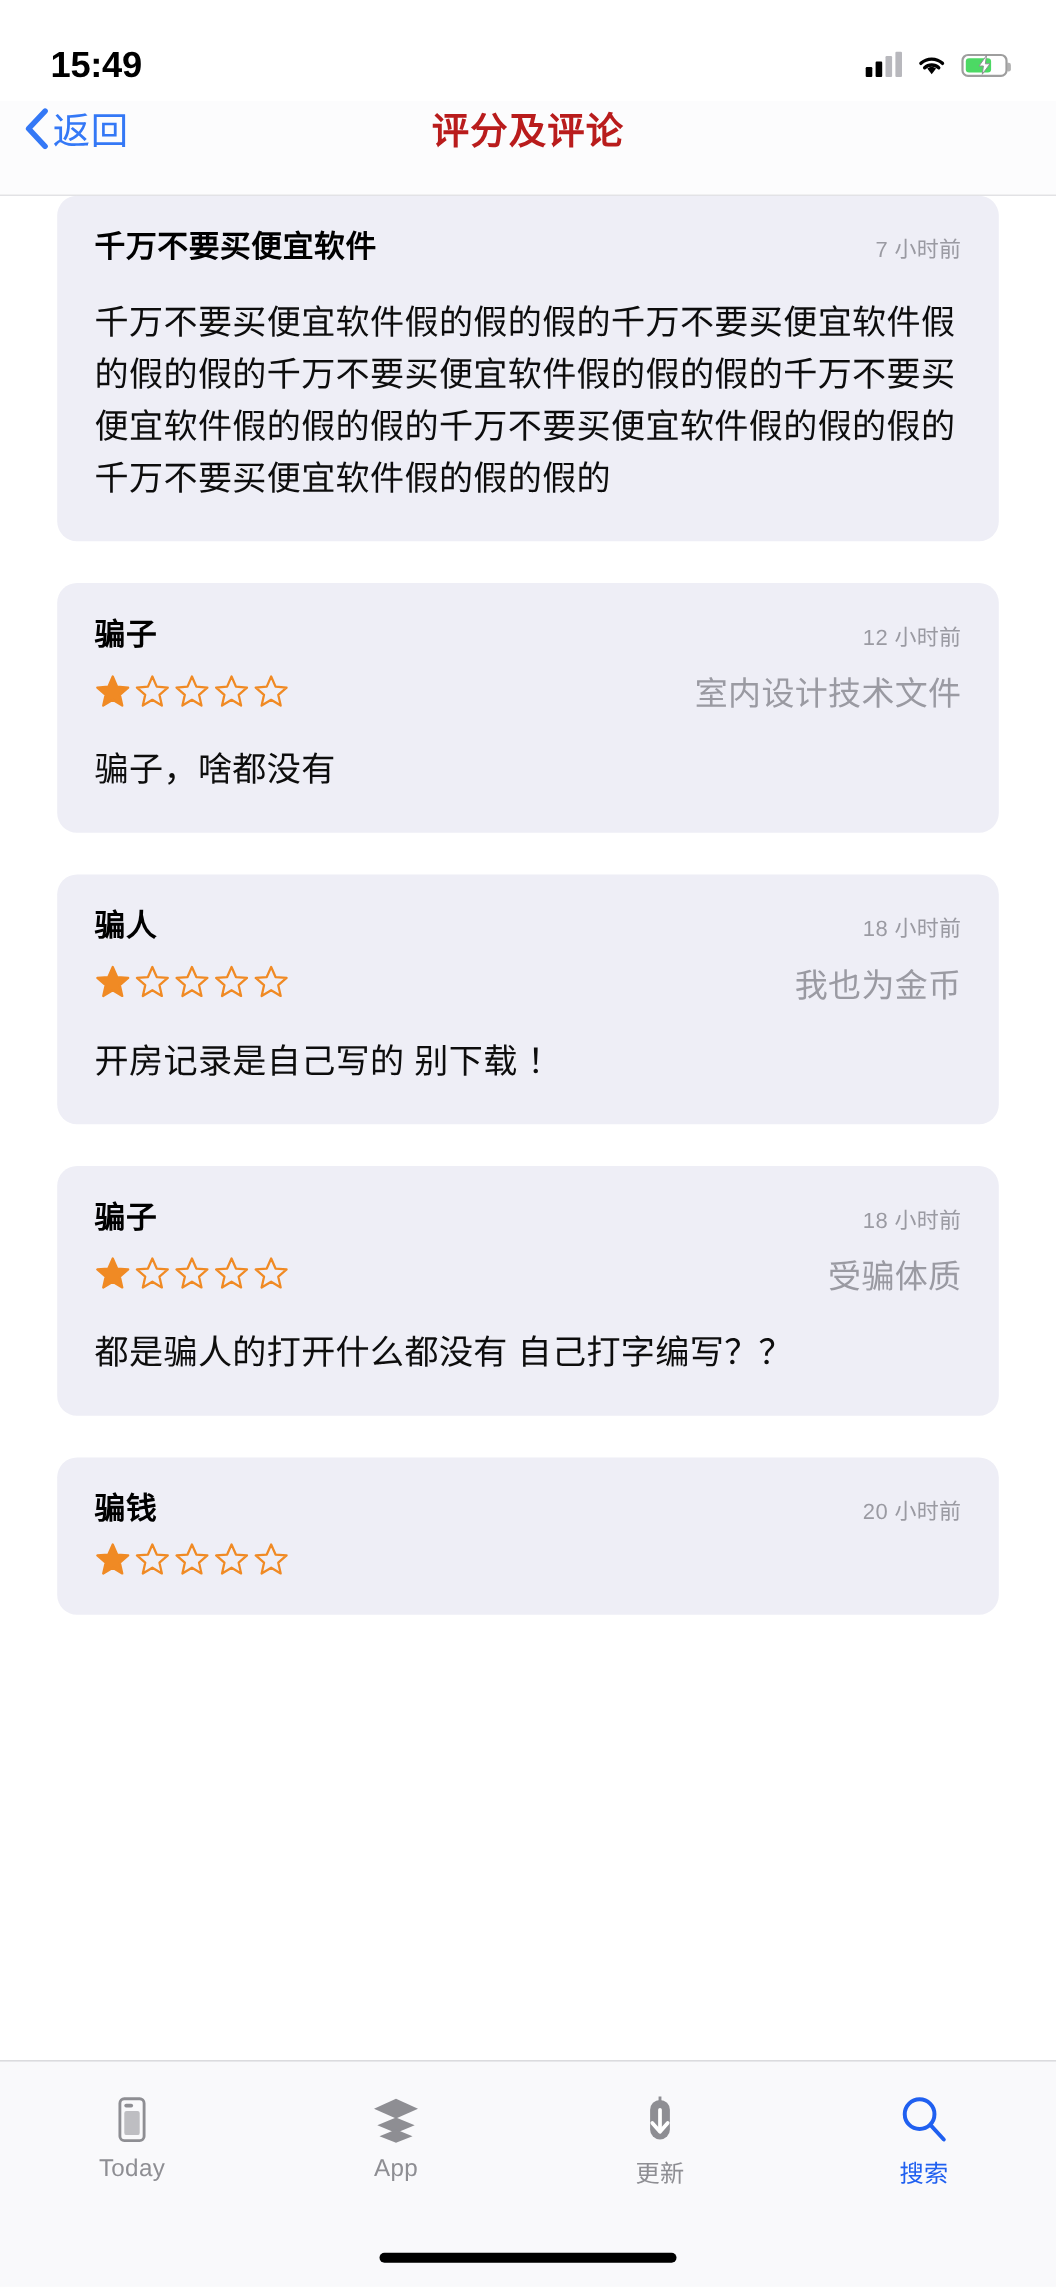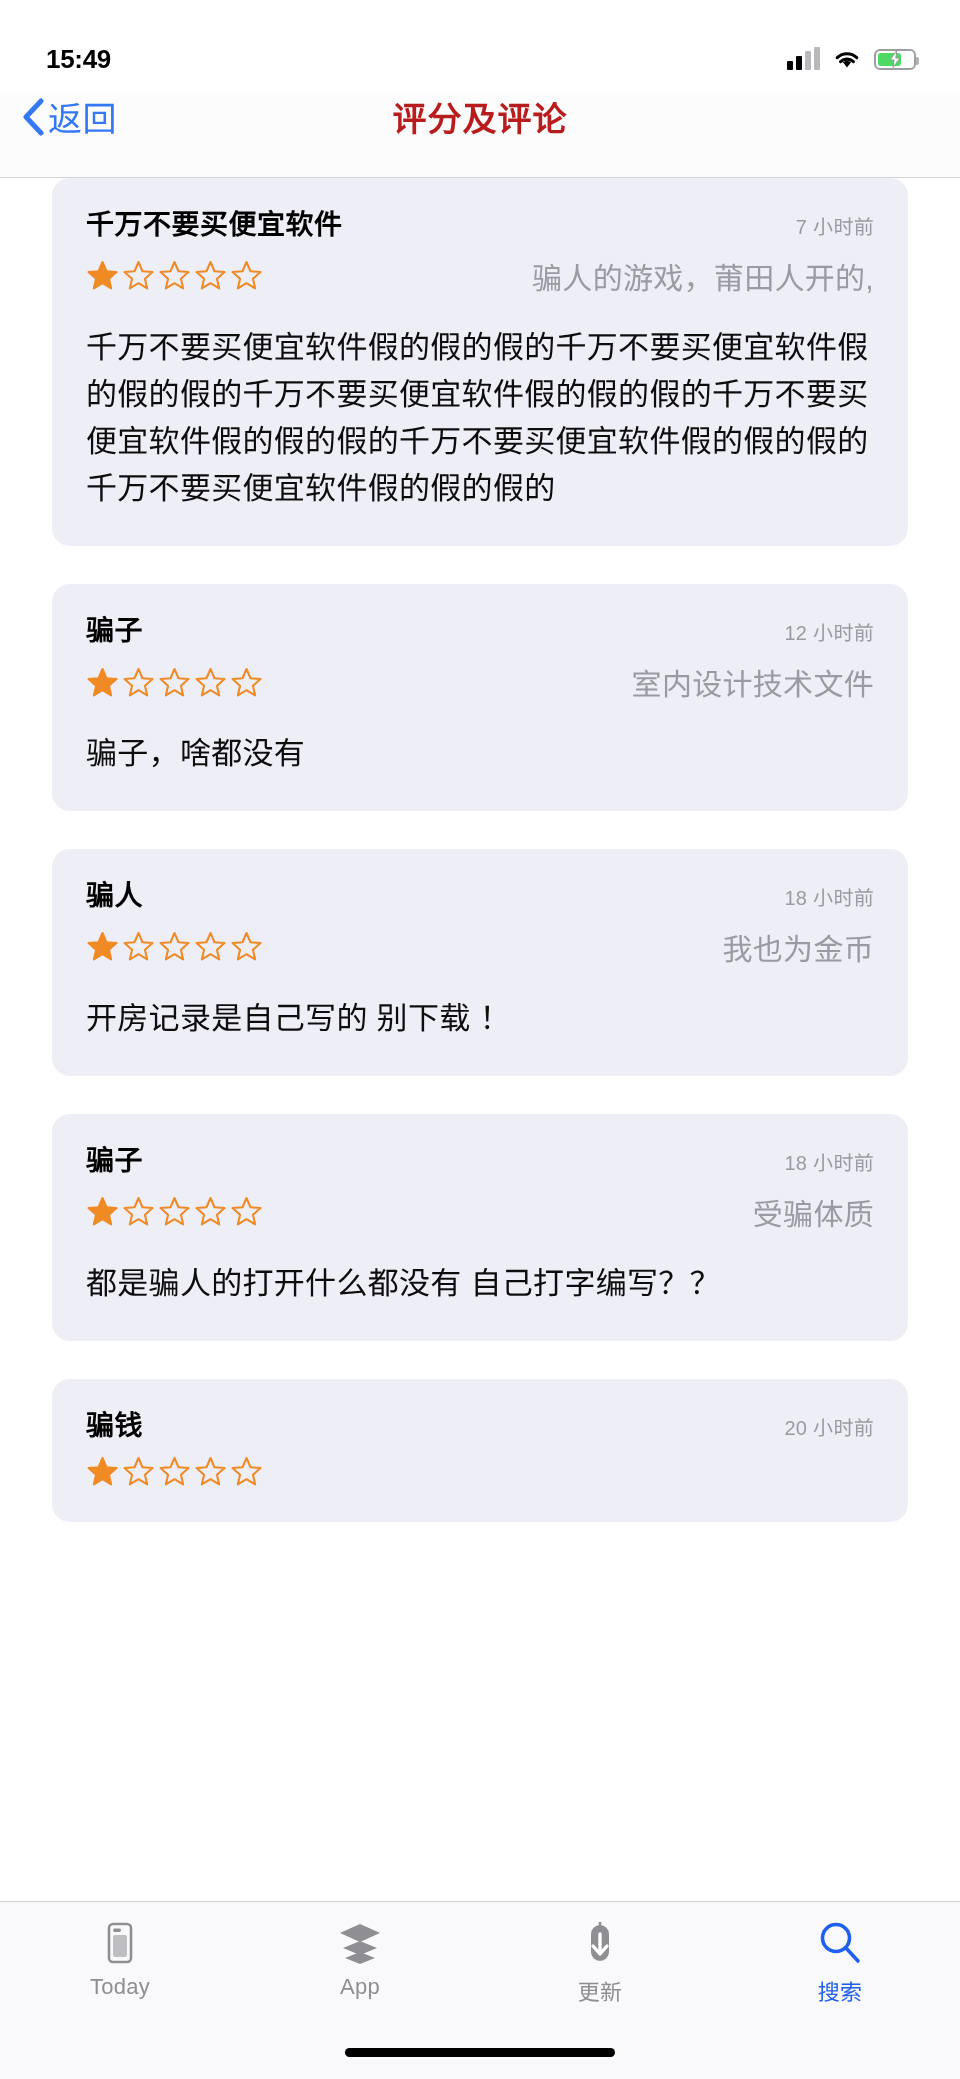--- a/index.html
+++ b/index.html
@@ -15,21 +15,21 @@
   
   .status-bar {
     height:92px;
     display:flex;
     align-items:center;
     justify-content:space-between;
     padding:26px 44px 0 46px;
     background:#ffffff;
   }
   .status-time {
-    font-size:26px;
+    font-size:33px;
     font-weight:700;
     color:#000;
     letter-spacing:-0.3px;
   }
   .status-right {
     display:flex;
     align-items:center;
     gap:12px;
   }
   .sig-bars { display:flex; align-items:flex-end; gap:3px; height:22px; }
@@ -156,26 +156,26 @@
     line-height:1.52;
     color:#0d0d0d;
     letter-spacing:0.3px;
     word-break:break-all;
   }
 
   
   .tab-bar {
     position:absolute;
     left:0; right:0; bottom:0;
-    height:178px;
+    height:206px;
     background:rgba(249,249,251,0.94);
     border-top:1px solid #cdcdd2;
     display:flex;
     align-items:flex-start;
-    padding-top:18px;
+    padding-top:30px;
   }
   .tab-item {
     flex:1;
     display:flex;
     flex-direction:column;
     align-items:center;
     gap:8px;
     cursor:pointer;
   }
   .tab-icon { width:46px; height:46px; display:block; }
@@ -233,40 +233,20 @@
   <div class="nav-title">评分及评论</div>
 </div>
 
 <div class="content">
   <div id="review-list">
       <div class="review-card">
         <div class="review-head">
           <div class="review-title">千万不要买便宜软件</div>
           <div class="review-time">7 小时前</div>
         </div>
-        <div class="review-sub">
-          <div class="stars">
-            <svg viewBox="0 0 24 24" class="star">
-              <path d="M12 2.2 L14.9 8.9 L22.2 9.5 L16.7 14.3 L18.3 21.4 L12 17.6 L5.7 21.4 L7.3 14.3 L1.8 9.5 L9.1 8.9 Z" fill="#f08a24" stroke="#f08a24" stroke-width="1.5" stroke-linejoin="round"></path>
-            </svg>
-            <svg viewBox="0 0 24 24" class="star">
-              <path d="M12 2.2 L14.9 8.9 L22.2 9.5 L16.7 14.3 L18.3 21.4 L12 17.6 L5.7 21.4 L7.3 14.3 L1.8 9.5 L9.1 8.9 Z" fill="none" stroke="#f08a24" stroke-width="1.5" stroke-linejoin="round"></path>
-            </svg>
-            <svg viewBox="0 0 24 24" class="star">
-              <path d="M12 2.2 L14.9 8.9 L22.2 9.5 L16.7 14.3 L18.3 21.4 L12 17.6 L5.7 21.4 L7.3 14.3 L1.8 9.5 L9.1 8.9 Z" fill="none" stroke="#f08a24" stroke-width="1.5" stroke-linejoin="round"></path>
-            </svg>
-            <svg viewBox="0 0 24 24" class="star">
-              <path d="M12 2.2 L14.9 8.9 L22.2 9.5 L16.7 14.3 L18.3 21.4 L12 17.6 L5.7 21.4 L7.3 14.3 L1.8 9.5 L9.1 8.9 Z" fill="none" stroke="#f08a24" stroke-width="1.5" stroke-linejoin="round"></path>
-            </svg>
-            <svg viewBox="0 0 24 24" class="star">
-              <path d="M12 2.2 L14.9 8.9 L22.2 9.5 L16.7 14.3 L18.3 21.4 L12 17.6 L5.7 21.4 L7.3 14.3 L1.8 9.5 L9.1 8.9 Z" fill="none" stroke="#f08a24" stroke-width="1.5" stroke-linejoin="round"></path>
-            </svg>
-          </div>
-          <div class="reviewer">骗人的游戏，莆田人开的,</div>
-        </div>
         <div class="review-body">千万不要买便宜软件假的假的假的千万不要买便宜软件假的假的假的千万不要买便宜软件假的假的假的千万不要买便宜软件假的假的假的千万不要买便宜软件假的假的假的千万不要买便宜软件假的假的假的</div>
       </div>
       <div class="review-card">
         <div class="review-head">
           <div class="review-title">骗子</div>
           <div class="review-time">12 小时前</div>
         </div>
         <div class="review-sub">
           <div class="stars">
             <svg viewBox="0 0 24 24" class="star">

